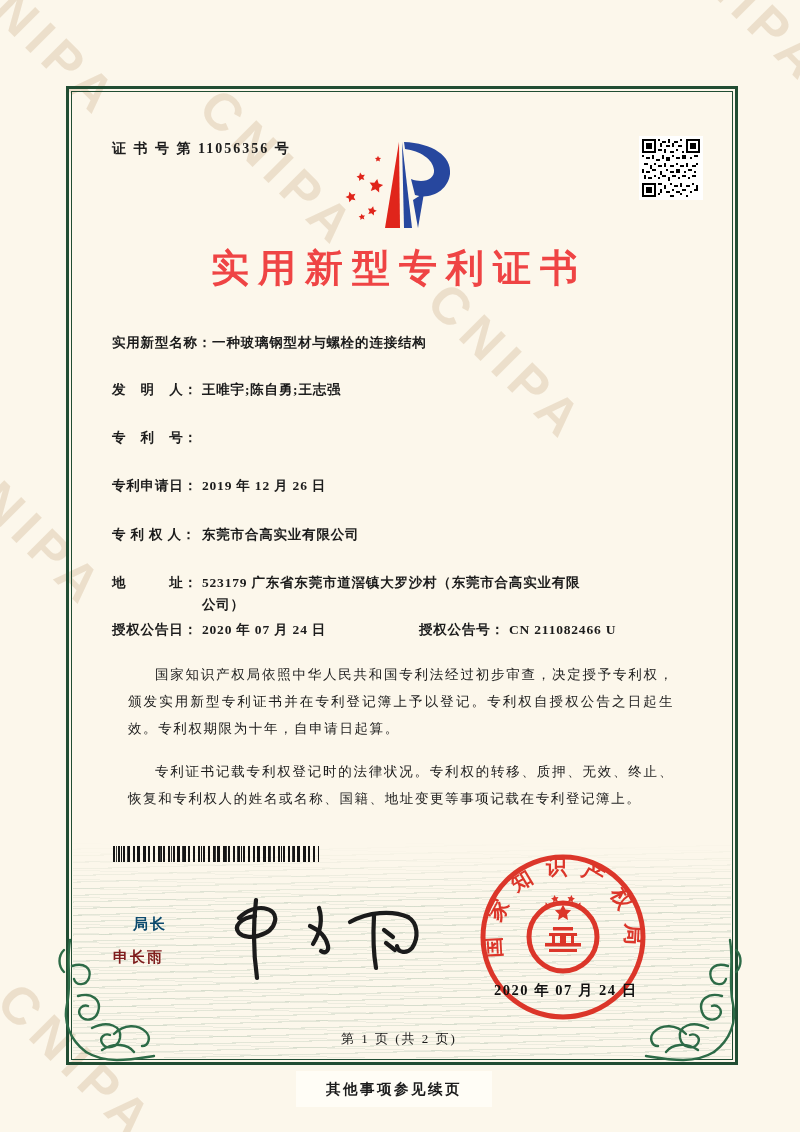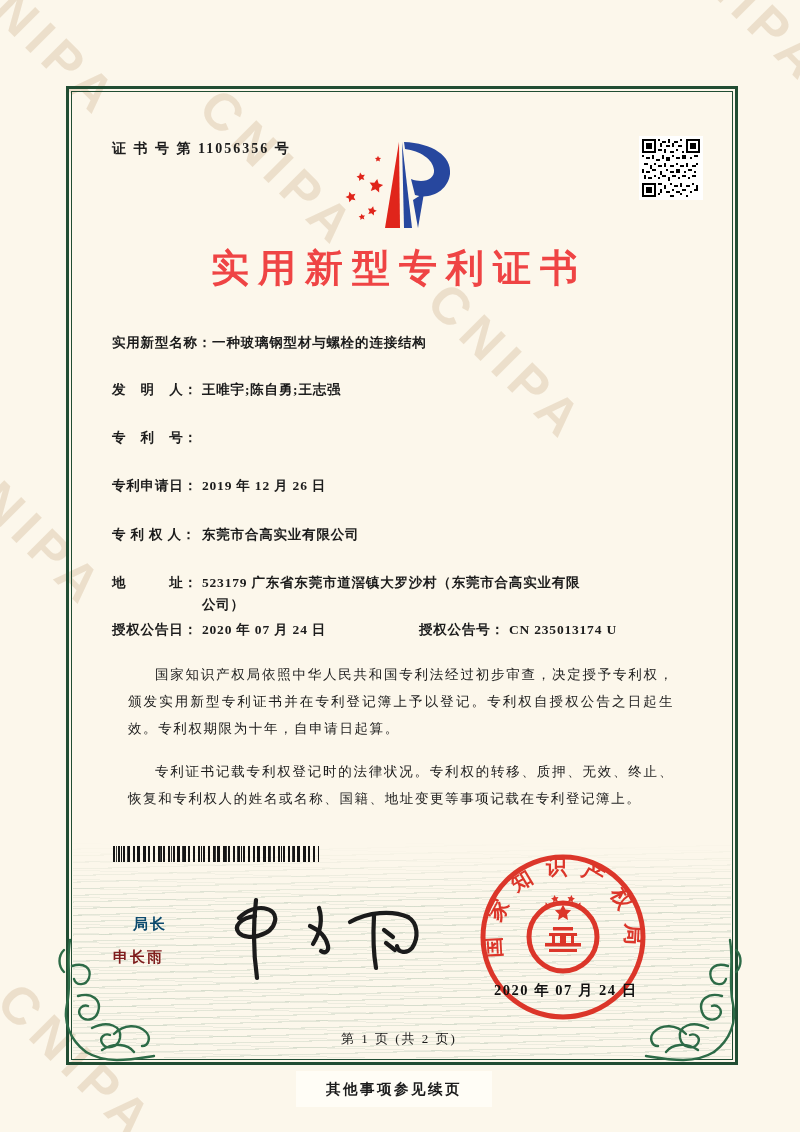--- a/index.html
+++ b/index.html
@@ -258,21 +258,21 @@
     </div>
     <div class="row r6">
       <span class="lbl">地　　　址：</span>
       <span class="val">523179 广东省东莞市道滘镇大罗沙村（东莞市合高实业有限公司）</span>
     </div>
     <div class="row r7">
       <span class="lbl">授权公告日：</span>
       <span class="val">2020 年 07 月 24 日</span>
       <span class="pair2">
         <span class="lbl">授权公告号：</span>
-        <span>CN 235013174 U</span>
+        <span>CN 211082466 U</span>
       </span>
     </div>
   </div>
 
   <div class="paras">
     <p>国家知识产权局依照中华人民共和国专利法经过初步审查，决定授予专利权，颁发实用新型专利证书并在专利登记簿上予以登记。专利权自授权公告之日起生效。专利权期限为十年，自申请日起算。</p>
     <p>专利证书记载专利权登记时的法律状况。专利权的转移、质押、无效、终止、恢复和专利权人的姓名或名称、国籍、地址变更等事项记载在专利登记簿上。</p>
   </div>
 
   <div class="barcode"></div>

